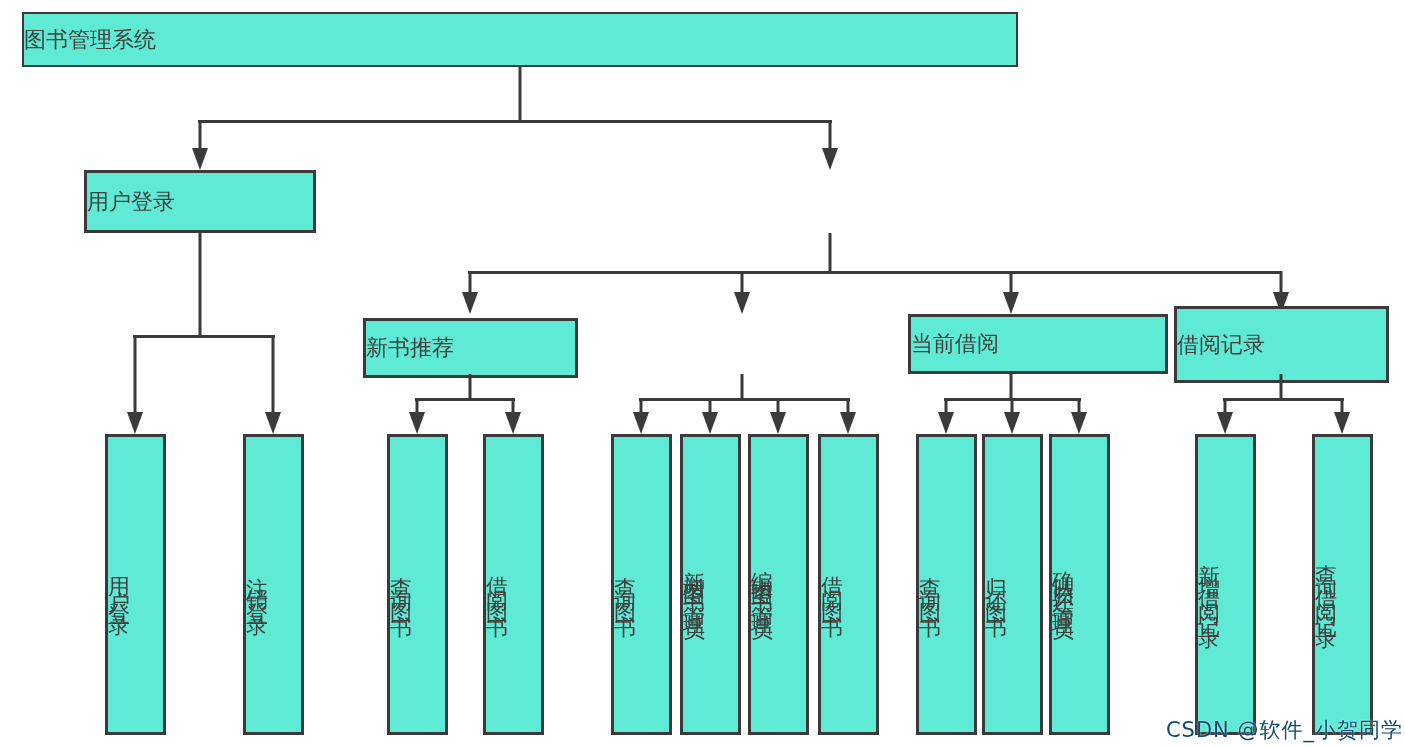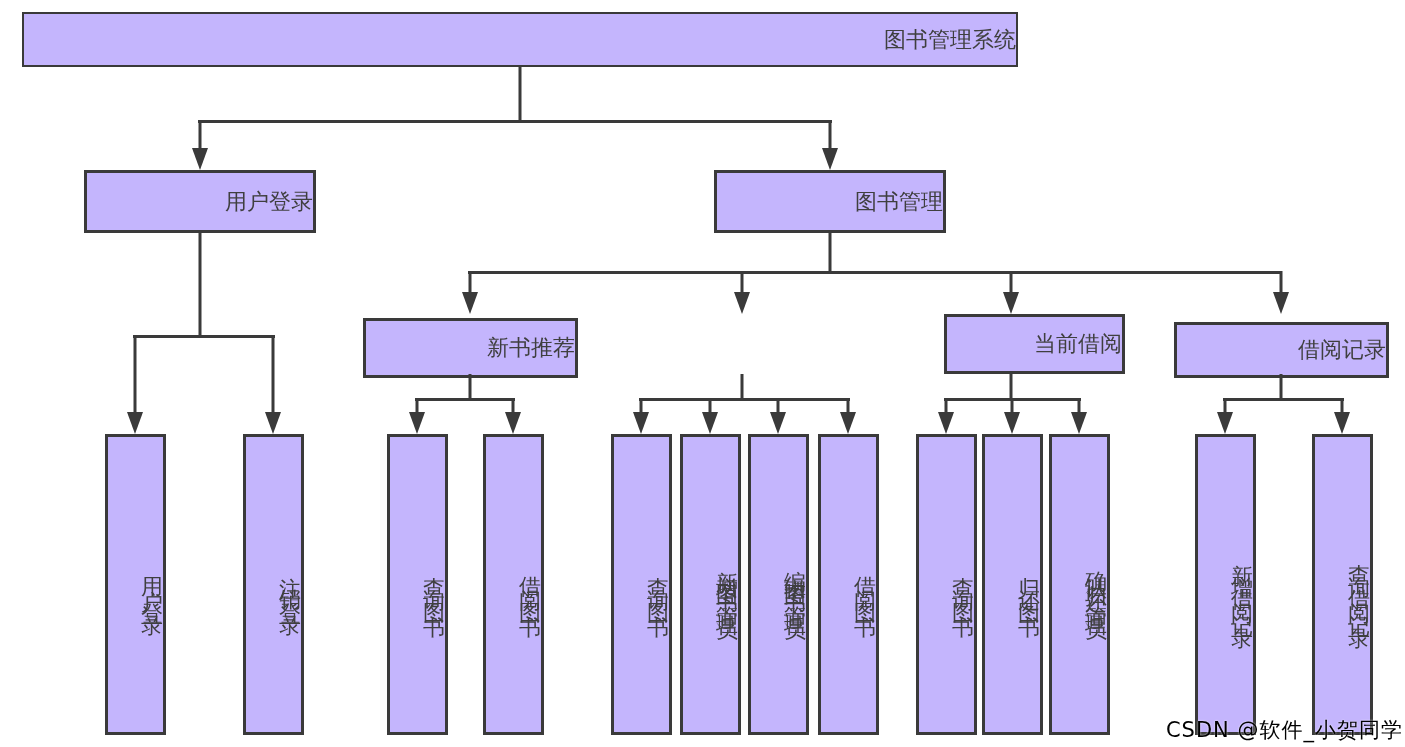--- a/index.html
+++ b/index.html
@@ -3,41 +3,41 @@
 <meta charset="utf-8">
 <style>
   * { margin:0; padding:0; box-sizing:border-box; }
   html,body { background:#ffffff; }
   body { font-family:"DejaVu Sans","Liberation Sans",sans-serif; }
   .canvas {
     position:relative; width:1405px; height:747px;
     background:#ffffff; overflow:hidden;
   }
   .node {
-    position:absolute; background:#c4b5fd;
+    position:absolute; background:#5eead4;
     border:3px solid #3a3a3a;
-    display:flex; align-items:center; justify-content:flex-end;
+    display:flex; align-items:center; justify-content:flex-start;
     color:#3f3f3f; font-size:22px;
   }
   .node.root { border-width:2px; }
   .leaf .vtext {
     writing-mode:vertical-rl; text-orientation:mixed;
     letter-spacing:13px; line-height:1; color:#3f3f3f; font-size:22px;
   }
   .leaf .vtext.tight { letter-spacing:7px; }
   .vline { position:absolute; width:3px; background:#3a3a3a; transform:translateX(-50%); }
   .hline { position:absolute; height:3px; background:#3a3a3a; }
   .arrow {
     position:absolute; width:0; height:0;
     border-left:8px solid transparent; border-right:8px solid transparent;
     border-top:22px solid #3a3a3a; transform:translateX(-50%);
   }
   .watermark {
     position:absolute; top:716px; right:2px; z-index:10;
-    color:#000000; font-size:21px; letter-spacing:1px;
+    color:#0c4a6e; font-size:21px; letter-spacing:1px;
     text-shadow:0 0 2px rgba(255,255,255,0.9);
   }
 </style>
 </head>
 <body>
 
 <div class="canvas">
 
   <div class="node root" style="left:22px;top:12px;width:996px;height:55px">
     <span>图书管理系统</span>
@@ -45,23 +45,20 @@
 
   <div class="vline" style="left:520px;top:67px;height:53px"></div>
   <div class="hline" style="left:198px;top:120px;width:634px"></div>
   <div class="vline" style="left:200px;top:120px;height:30px"></div>
   <div class="arrow" style="left:200px;top:148px"></div>
   <div class="vline" style="left:830px;top:120px;height:30px"></div>
   <div class="arrow" style="left:830px;top:148px"></div>
 
   <div class="node" style="left:84px;top:170px;width:232px;height:63px">
     <span>用户登录</span>
-  </div>
-  <div class="node" style="left:714px;top:170px;width:232px;height:63px">
-    <span>图书管理</span>
   </div>
 
   <div class="vline" style="left:200px;top:233px;height:102px"></div>
   <div class="hline" style="left:133px;top:335px;width:142px"></div>
   <div class="vline" style="left:135px;top:335px;height:79px"></div>
   <div class="arrow" style="left:135px;top:412px"></div>
   <div class="vline" style="left:273px;top:335px;height:79px"></div>
   <div class="arrow" style="left:273px;top:412px"></div>
 
   <div class="vline" style="left:830px;top:233px;height:38px"></div>
@@ -71,24 +68,24 @@
   <div class="vline" style="left:742px;top:271px;height:23px"></div>
   <div class="arrow" style="left:742px;top:292px"></div>
   <div class="vline" style="left:1011px;top:271px;height:23px"></div>
   <div class="arrow" style="left:1011px;top:292px"></div>
   <div class="vline" style="left:1281px;top:271px;height:23px"></div>
   <div class="arrow" style="left:1281px;top:292px"></div>
 
   <div class="node" style="left:363px;top:318px;width:215px;height:60px">
     <span>新书推荐</span>
   </div>
-  <div class="node" style="left:944px;top:314px;width:181px;height:60px">
+  <div class="node" style="left:908px;top:314px;width:260px;height:60px">
     <span>当前借阅</span>
   </div>
-  <div class="node" style="left:1174px;top:322px;width:215px;height:56px">
+  <div class="node" style="left:1174px;top:306px;width:215px;height:77px">
     <span>借阅记录</span>
   </div>
 
   <div class="vline" style="left:470px;top:374px;height:24px"></div>
   <div class="hline" style="left:415px;top:398px;width:100px"></div>
   <div class="vline" style="left:417px;top:398px;height:16px"></div>
   <div class="arrow" style="left:417px;top:412px"></div>
   <div class="vline" style="left:513px;top:398px;height:16px"></div>
   <div class="arrow" style="left:513px;top:412px"></div>
 

